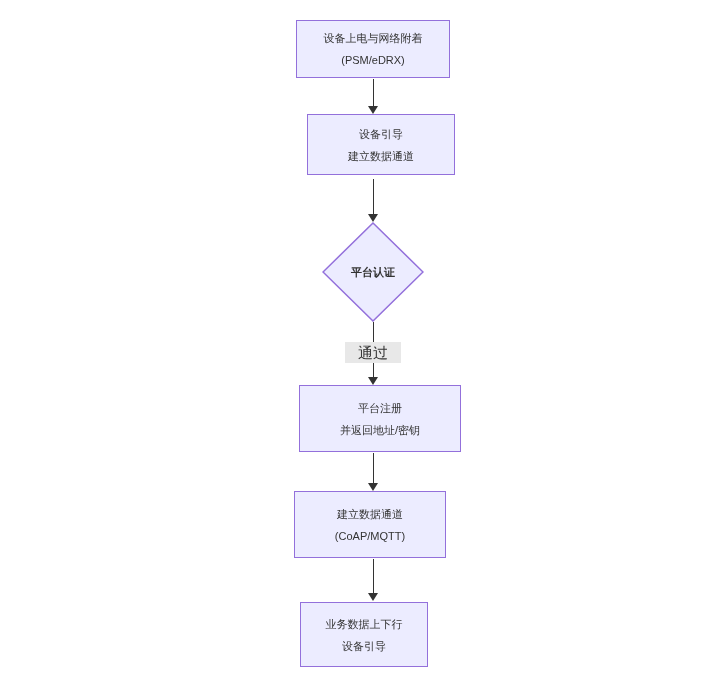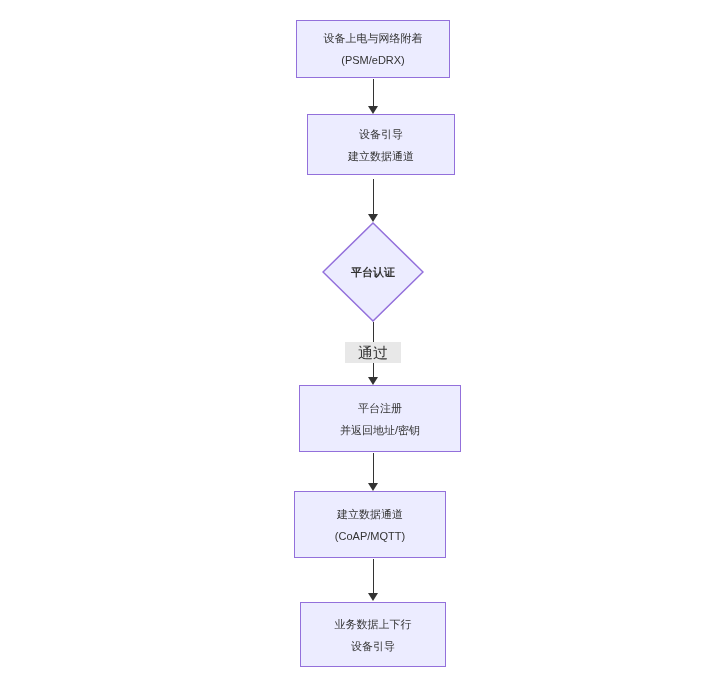--- a/index.html
+++ b/index.html
@@ -132,18 +132,18 @@
   <div class="node rect" style="left:294px; top:491px; width:152px; height:67px;">
     <span class="line">建立数据通道</span>
     <span class="line">(CoAP/MQTT)</span>
   </div>
 
   <div class="edge" style="left:368px; top:559px; height:42px;">
     <div class="edge-line"></div>
     <div class="arrowhead"></div>
   </div>
 
-  <div class="node rect" style="left:300px; top:602px; width:146px; height:65px;">
+  <div class="node rect" style="left:300px; top:602px; width:128px; height:65px;">
     <span class="line">业务数据上下行</span>
     <span class="line">设备引导</span>
   </div>
 
 </div>
 
 </body></html>

